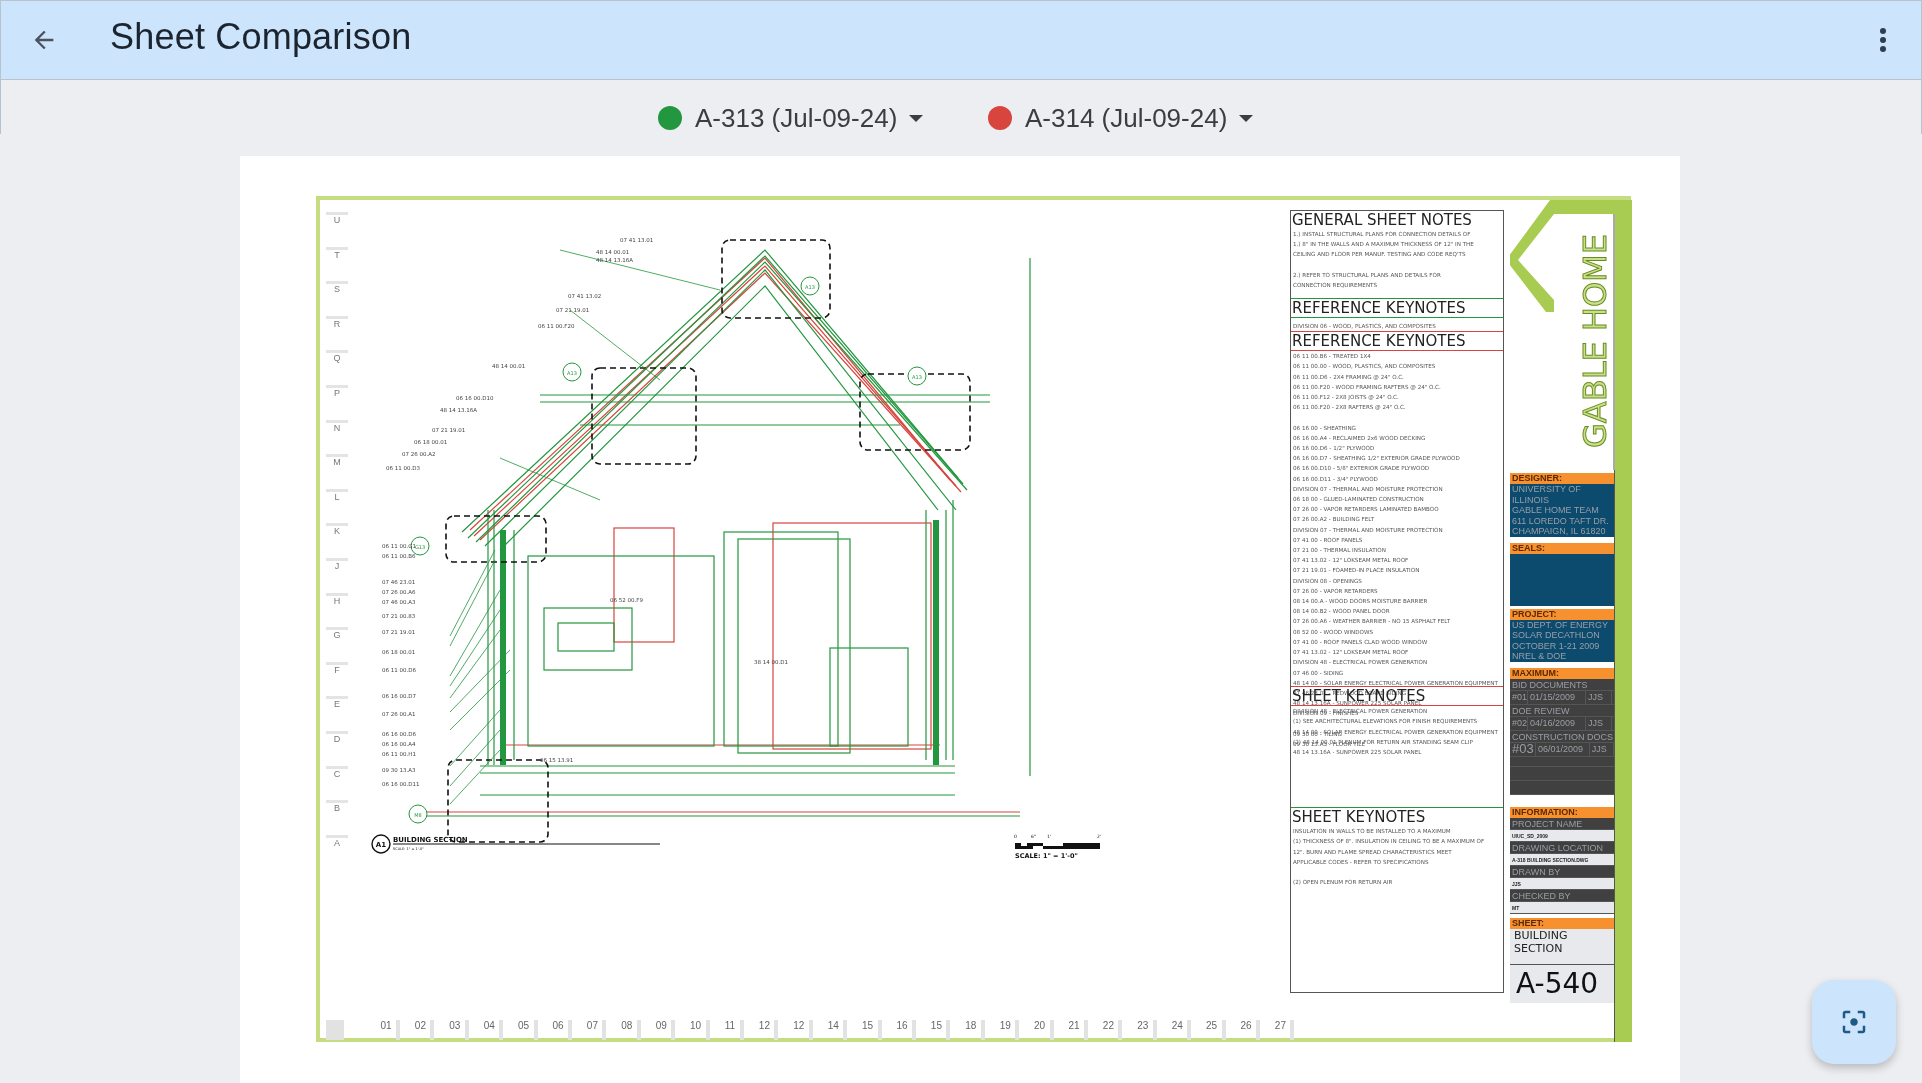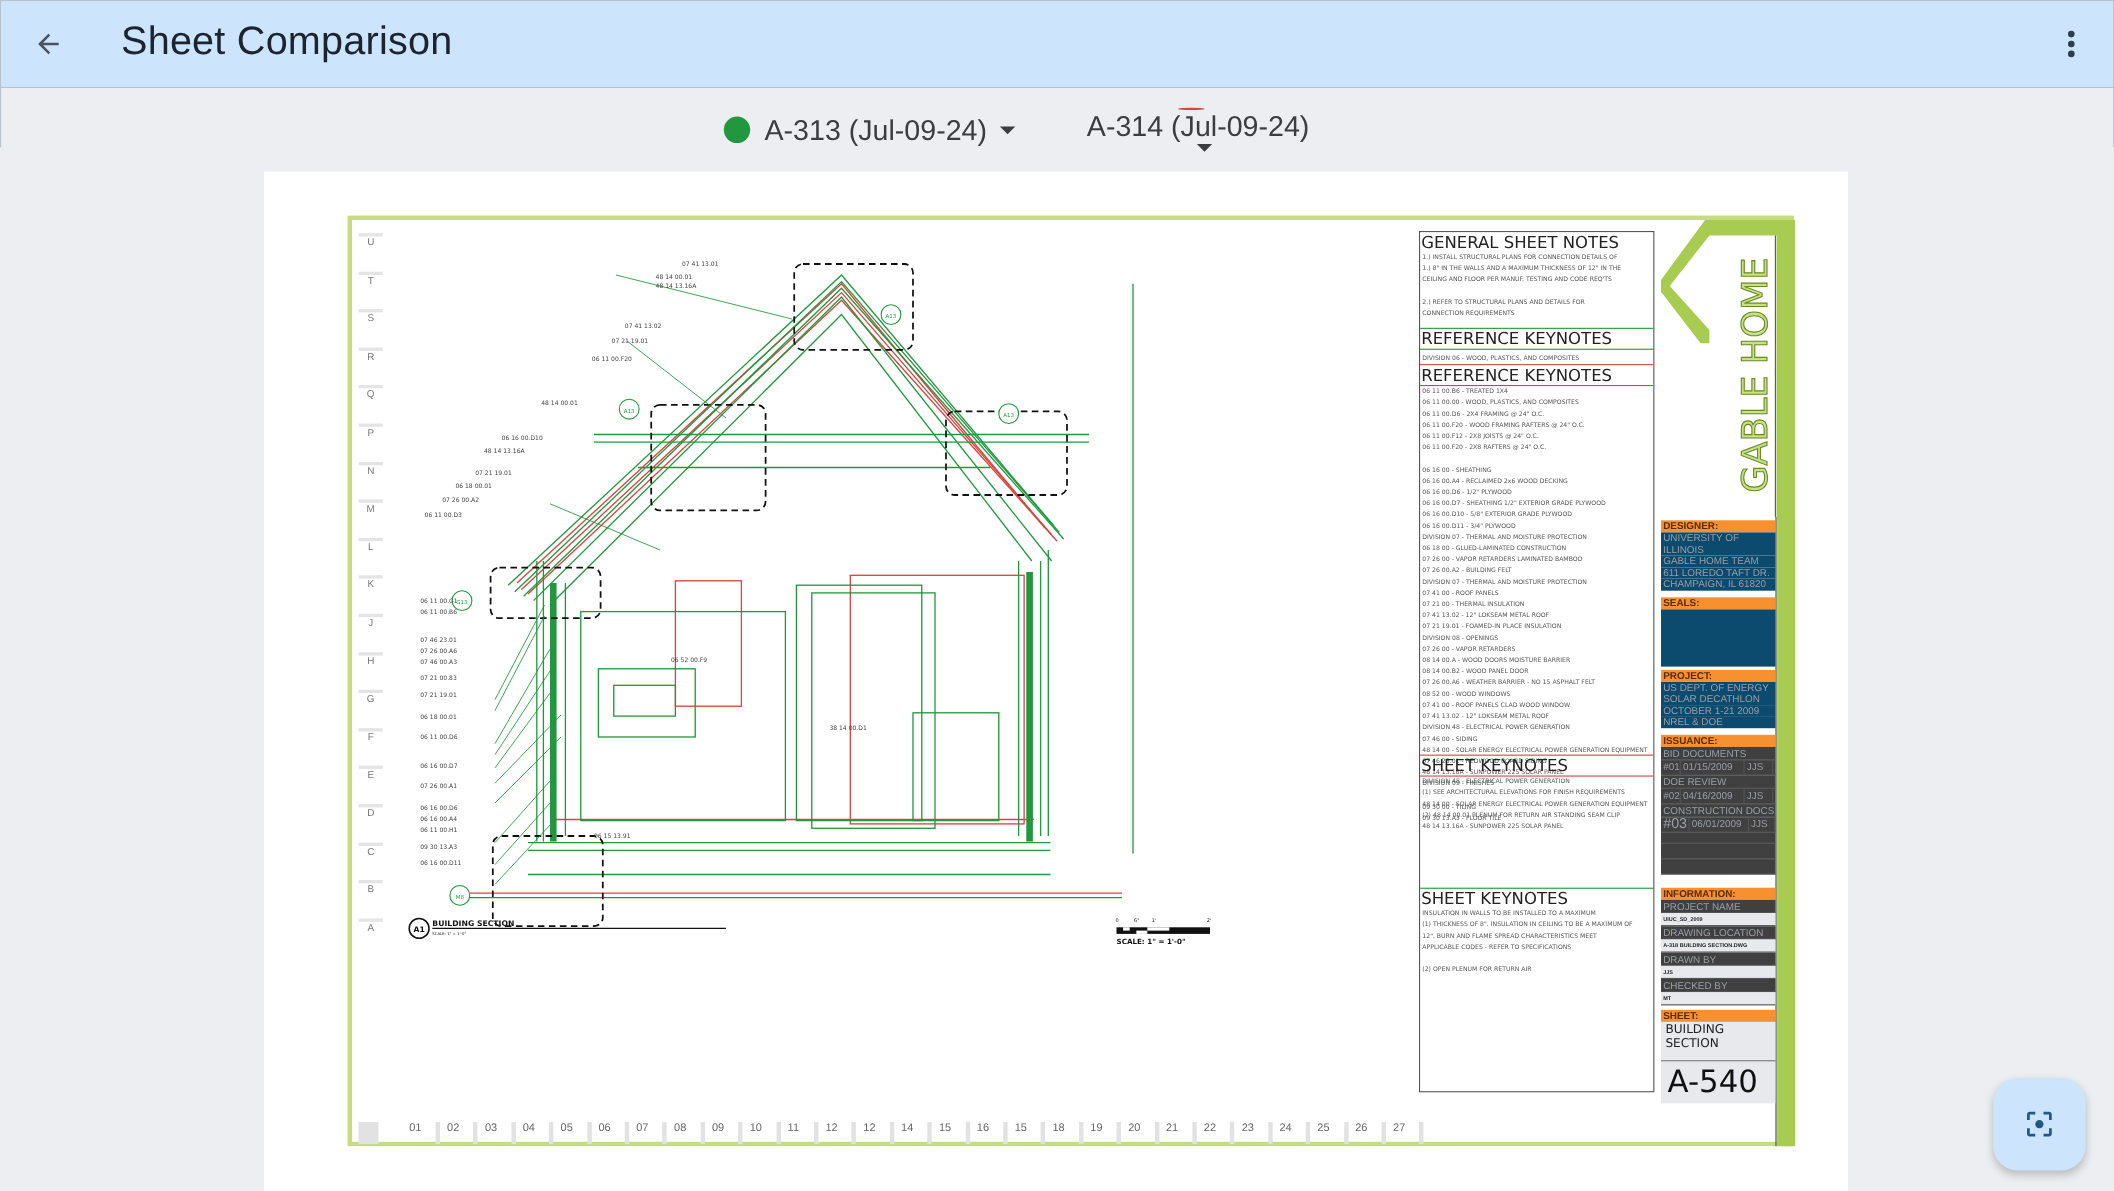--- a/index.html
+++ b/index.html
@@ -9,21 +9,21 @@
   .title { position: absolute; left: 109px; top: 15px; font-size: 36px; color: #1c2430; letter-spacing: 0.2px; }
   .menu-btn { position: absolute; right: 18px; top: 18px; width: 40px; height: 42px; display: flex; align-items: center; justify-content: center; cursor: pointer; }
   .selector-bar { position: absolute; left: 0; top: 80px; width: 1922px; height: 54px; border-left: 1px solid #b7c3cf; border-right: 1px solid #b7c3cf; }
   .sheet-select { position: absolute; top: 18px; height: 40px; display: flex; align-items: center; cursor: pointer; }
   .sheet-select .dot { width: 24px; height: 24px; border-radius: 50%; margin-right: 13px; }
   .sheet-select .label { font-size: 26px; color: #3a3d42; }
   .sheet-select .caret { width: 0; height: 0; border-left: 7px solid transparent; border-right: 7px solid transparent; border-top: 7px solid #3a3d42; margin-left: 12px; }
   .viewer { position: absolute; left: 240px; top: 156px; width: 1440px; height: 927px; background: #ffffff; overflow: hidden; }
   .sheet { position: absolute; left: 76px; top: 40px; width: 1315px; height: 846px; border: 4px solid #c5dc80; background: #fff; }
   .rowlbl { position: absolute; left: 6px; width: 22px; height: 12px; font-size: 9px; color: #777; text-align: center; border-top: 3px solid #e4e4e4; line-height: 11px; }
-  .collbl { position: absolute; top: 820px; width: 28px; height: 16px; font-size: 10px; color: #666; }
+  .collbl { position: absolute; top: 820px; width: 28px; height: 16px; font-size: 10px; color: #666; text-align: center; }
   .collbl::after { content: ""; position: absolute; right: 0; top: 0; width: 4px; height: 20px; background: #e2e2e2; }
   .notes { position: absolute; left: 970px; top: 10px; width: 214px; height: 783px; border: 1.5px solid #555; background: #fff; font-family: "DejaVu Sans", sans-serif; color: #444; }
   .notes .hd { font-size: 15px; color: #222; font-family: "DejaVu Sans", sans-serif; line-height: 18px; padding-left: 1px; }
   .notes .ln { font-size: 5.6px; line-height: 10.2px; white-space: nowrap; padding-left: 2px; color: #555; }
   .titleblk { position: absolute; left: 1190px; top: 0; width: 122px; height: 842px; }
   .tb-label { background: #f7902f; font-size: 9px; color: #5a2a00; font-weight: bold; height: 11px; line-height: 11px; padding-left: 2px; margin-top: 3px; }
   .tb-text { font-size: 9px; color: #9a9ea5; line-height: 10.5px; padding-left: 2px; background: #0c4a6e; }
   .tb-row { font-size: 9px; color: #9a9ea5; padding-left: 2px; border-bottom: 1.5px solid #555; height: 12px; line-height: 12px; background: #404040; }
   .tb-small { font-size: 5px; color: #222; font-weight: bold; padding-left: 2px; height: 12px; line-height: 12px; border-bottom: 1.5px solid #555; background: #e8e9ec; }
   .fab { position: absolute; left: 1812px; top: 980px; width: 84px; height: 84px; border-radius: 22px; background: #cce5fc; box-shadow: 0 4px 8px rgba(0,0,0,0.22); display: flex; align-items: center; justify-content: center; cursor: pointer; }
@@ -46,21 +46,21 @@
       </svg>
   </div>
 </div>
 
 <div class="selector-bar">
   <div class="sheet-select" style="left:657px;">
     <span class="dot" id="dot-base" style="background: rgb(35, 151, 63);"></span>
     <span class="label">A-313 (Jul-09-24)</span>
     <span class="caret"></span>
   </div>
-  <div class="sheet-select" style="left:987px;flex-direction:column;">
+  <div class="sheet-select" style="left:987px;">
     <span class="dot" id="dot-compare" style="background: rgb(216, 69, 62);"></span>
     <span class="label">A-314 (Jul-09-24)</span>
     <span class="caret"></span>
   </div>
 </div>
 
 <div class="viewer">
   <div class="sheet">
     <div id="row-labels">
         <div class="rowlbl" style="top: 12px;">U</div>
@@ -356,21 +356,21 @@
           </div>
         <div class="tb-label" style="margin-top:6px;">SEALS:</div>
         <div class="tb-text" style="height:52px;"></div>
         <div class="tb-label">PROJECT:</div>
         <div id="project-lines">
             <div class="tb-text">US DEPT. OF ENERGY</div>
             <div class="tb-text">SOLAR DECATHLON</div>
             <div class="tb-text">OCTOBER 1-21 2009</div>
             <div class="tb-text">NREL &amp; DOE</div>
           </div>
-        <div class="tb-label" style="margin-top:6px;">ISSUANCE:</div>
+        <div class="tb-label" style="margin-top:6px;">MAXIMUM:</div>
         <div id="issuances">
             <div>
               <div class="tb-row" style="border-bottom: 1.5px solid rgb(85, 85, 85);">BID DOCUMENTS</div>
               <div class="tb-row" style="display: flex; padding: 0px; height: 14px;">
                 <span style="width: 18px; padding-left: 2px; border-right: 1.5px solid rgb(85, 85, 85); font-size: 9px;">#01</span>
                 <span style="width: 58px; padding-left: 2px; border-right: 1.5px solid rgb(85, 85, 85); font-size: 9px;">01/15/2009</span>
                 <span style="width: 26px; padding-left: 2px; border-right: 1.5px solid rgb(85, 85, 85); font-size: 9px;">JJS</span>
               </div>
             </div>
             <div>

